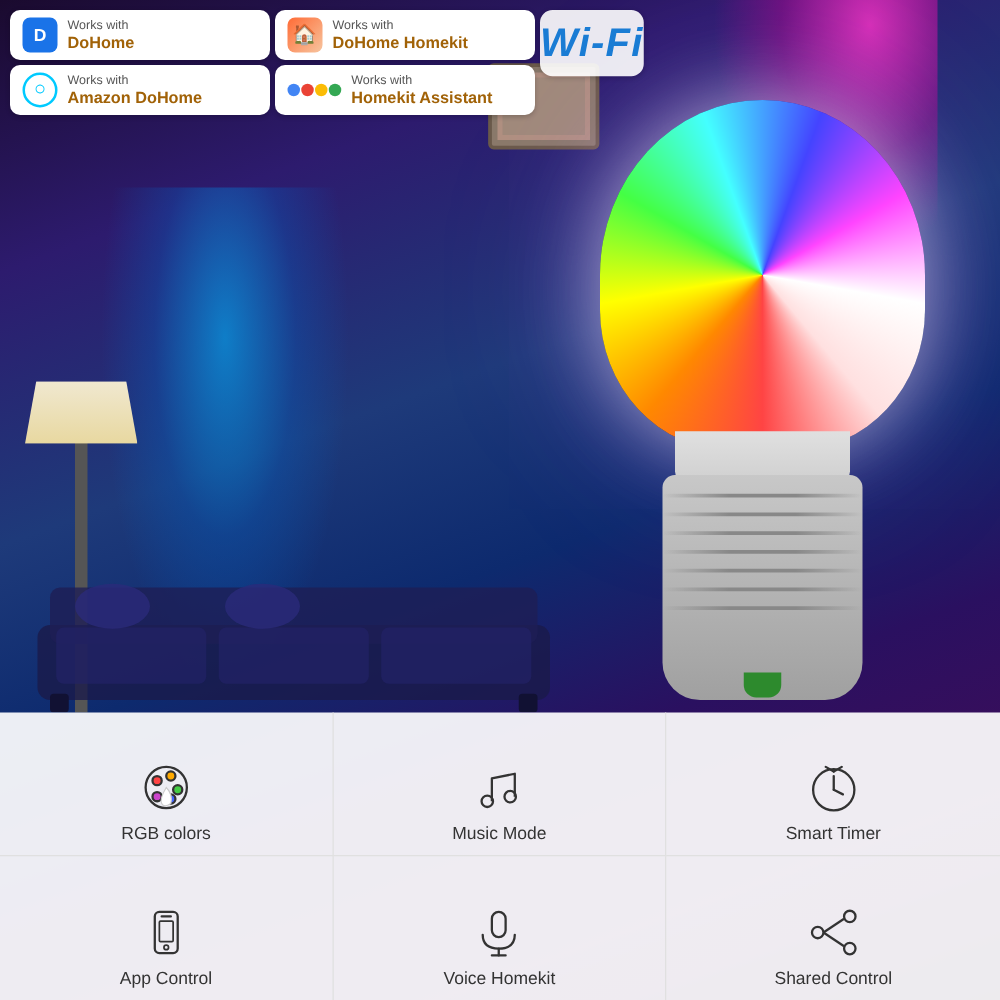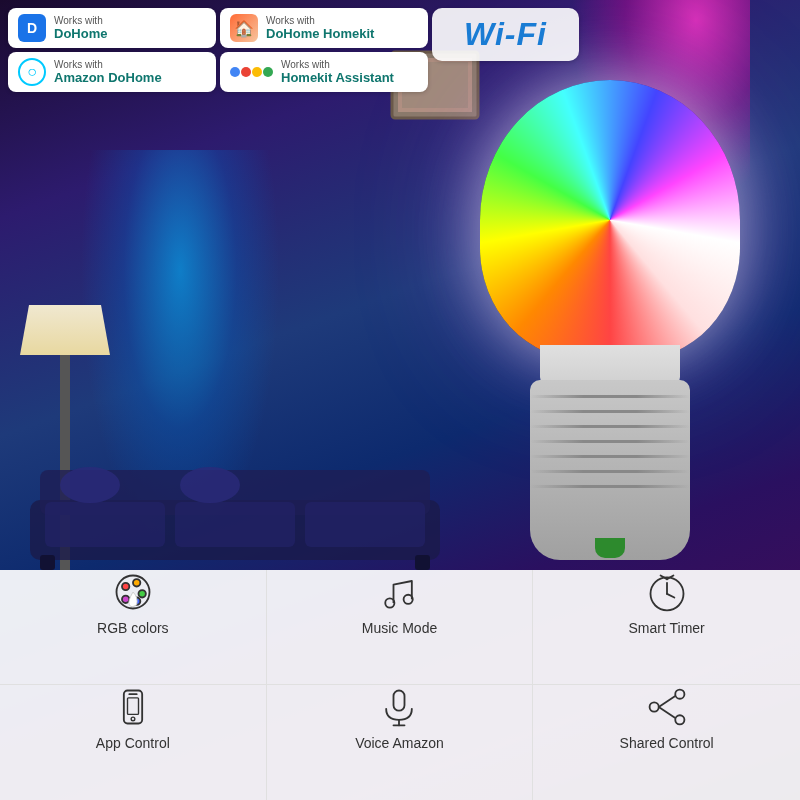--- a/index.html
+++ b/index.html
@@ -122,21 +122,22 @@
       background: rgba(255,255,255,0.92);
       display: grid;
       grid-template-columns: 1fr 1fr 1fr;
       grid-template-rows: 1fr 1fr;
     }
 
     .feature-item {
       display: flex;
       flex-direction: column;
       align-items: center;
-      justify-content: flex-start;
+      justify-content: flex-end;
+      padding: 10px;
       border-right: 1px solid #e0e0e0;
       border-bottom: 1px solid #e0e0e0;
     }
 
     .feature-item:nth-child(3), .feature-item:nth-child(6) {
       border-right: none;
     }
 
     .feature-item:nth-child(4), .feature-item:nth-child(5), .feature-item:nth-child(6) {
       border-bottom: none;
@@ -177,32 +178,32 @@
     }
 
     .badge-works {
       font-size: 10px;
       color: #555;
     }
 
     .badge-name {
       font-size: 13px;
       font-weight: bold;
-      color: #0f766e;
+      color: #a16207;
       white-space: nowrap;
     }
 
     
     .wifi-badge {
       position: absolute;
       top: 8px;
       left: 432px;
       background: rgba(255,255,255,0.9);
       border-radius: 10px;
-      padding: 8px 32px;
+      padding: 8px 0;
       box-shadow: 0 1px 4px rgba(0,0,0,0.2);
     }
 
     .wifi-text {
       font-size: 32px;
       font-weight: 900;
       color: #1a7cd4;
       font-style: italic;
       letter-spacing: 1px;
     }
@@ -429,21 +430,21 @@
     <span class="feature-label">App Control</span>
   </div>
 
   <div class="feature-item">
     <svg class="feat-svg" viewBox="0 0 48 48">
       <rect x="18" y="6" width="12" height="22" rx="6" stroke="#333" stroke-width="2" fill="none"></rect>
       <path d="M10 26 Q10 38 24 38 Q38 38 38 26" stroke="#333" stroke-width="2" fill="none" stroke-linecap="round"></path>
       <line x1="24" y1="38" x2="24" y2="44" stroke="#333" stroke-width="2" stroke-linecap="round"></line>
       <line x1="18" y1="44" x2="30" y2="44" stroke="#333" stroke-width="2" stroke-linecap="round"></line>
     </svg>
-    <span class="feature-label">Voice Amazon</span>
+    <span class="feature-label">Voice Homekit</span>
   </div>
 
   <div class="feature-item">
     <svg class="feat-svg" viewBox="0 0 48 48">
       <circle cx="38" cy="10" r="5" stroke="#333" stroke-width="2" fill="none"></circle>
       <circle cx="38" cy="38" r="5" stroke="#333" stroke-width="2" fill="none"></circle>
       <circle cx="10" cy="24" r="5" stroke="#333" stroke-width="2" fill="none"></circle>
       <line x1="15" y1="24" x2="33" y2="12" stroke="#333" stroke-width="2"></line>
       <line x1="15" y1="24" x2="33" y2="36" stroke="#333" stroke-width="2"></line>
     </svg>

